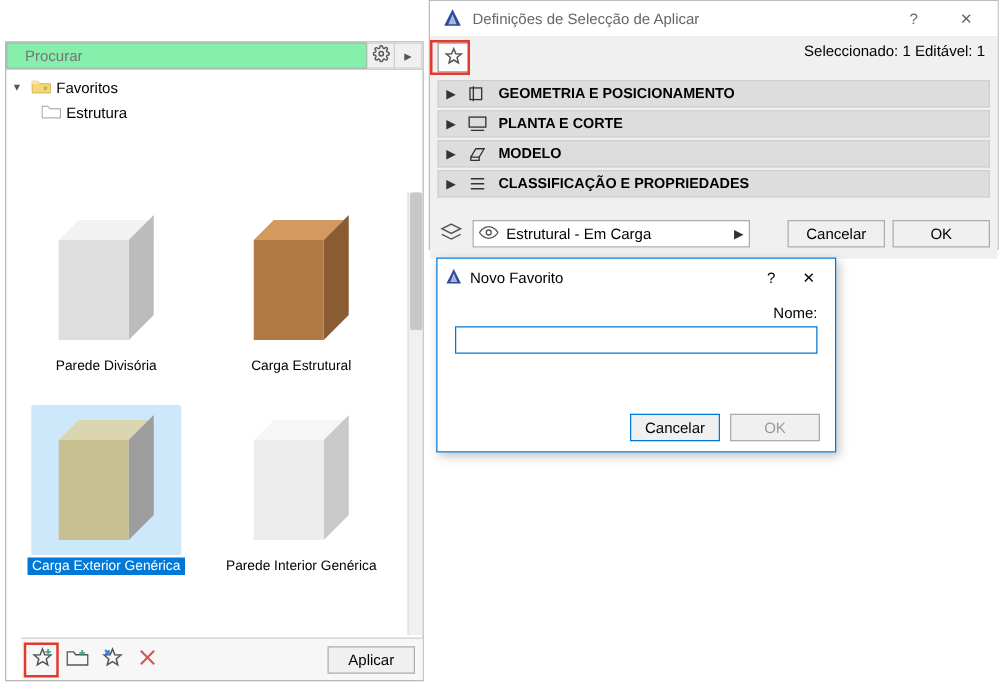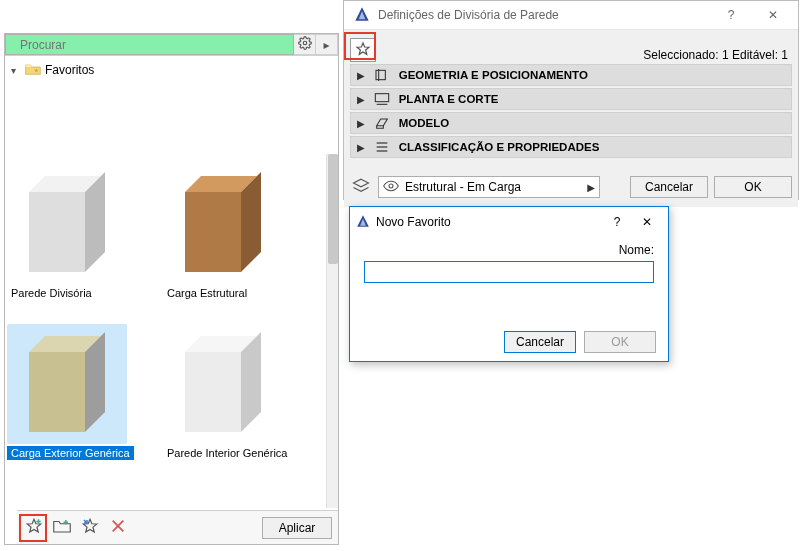--- a/index.html
+++ b/index.html
@@ -30,21 +30,21 @@
     padding: 4px 2px; display: flex; flex-wrap: wrap; align-content: flex-start;
   }
   .scrollbar {
     position: absolute; right: 0; top: 120px; bottom: 36px; width: 12px;
     background: #f0f0f0; border-left: 1px solid #e0e0e0;
   }
   .scrollbar::before {
     content: ""; position: absolute; left: 1px; top: 0; width: 10px; height: 110px;
     background: #c8c8c8; border-radius: 2px;
   }
-  .thumb-cell { width: 156px; height: 160px; display: flex; flex-direction: column; align-items: flex-start; gap: 2px; padding-top: 6px; }
+  .thumb-cell { width: 156px; height: 160px; display: flex; flex-direction: column; align-items: center; gap: 2px; padding-top: 6px; }
   .thumb-img { width: 120px; height: 120px; display: flex; align-items: center; justify-content: center; }
   .thumb-label { font-size: 11px; color: #000; text-align: center; padding: 1px 4px; }
   .thumb-label.selected { background: #0078d7; color: #fff; }
 
   
   .wall3d { width: 76px; height: 96px; position: relative; }
   .w-front { position: absolute; left: 0; bottom: 0; width: 56px; height: 80px; }
   .w-top   { position: absolute; left: 0; top: 0; width: 56px; height: 16px; transform: skewX(-45deg); transform-origin: bottom left; }
   .w-side  { position: absolute; right: 0; bottom: 0; width: 20px; height: 80px; transform: skewY(-45deg); transform-origin: top left; }
   .sel-bg { background: #cde7fb; padding: 4px; border-radius: 2px; }
@@ -69,21 +69,21 @@
     display: flex; flex-direction: column;
   }
   .titlebar {
     height: 30px; display: flex; align-items: center; padding: 0 4px;
     background: #fff; border-bottom: 1px solid #e6e6e6; color: #666;
   }
   .title-icon { width: 18px; height: 18px; margin: 0 6px; }
   .title-text { flex: 1; font-size: 12px; }
   .win-btn { width: 42px; height: 28px; display: flex; align-items: center; justify-content: center; color: #666; font-size: 14px; }
   .dlg-body { flex: 1; background: #f0f0f0; padding: 4px 6px 6px 6px; position: relative; }
-  .fav-row { height: 28px; display: flex; align-items: flex-end; gap: 4px; }
+  .fav-row { height: 28px; display: flex; align-items: flex-start; gap: 4px; }
   .star-btn {
     width: 26px; height: 24px; border: 1px solid #9a9a9a; background: #fcfcfc;
     display: flex; align-items: center; justify-content: center; color: #666;
   }
   .star-highlight { position: absolute; left: 0px; top: 2px; width: 32px; height: 28px; border: 2px solid #e23b2e; pointer-events: none; }
   .sel-info { margin-left: auto; font-size: 12px; color: #000; padding-right: 4px; }
 
   .section-row {
     display: flex; align-items: center; height: 22px; background: #dddddd;
     border: 1px solid #cfcfcf; margin: 2px 0; padding: 0 6px; gap: 8px;
@@ -145,20 +145,28 @@
       <span class="tw">▾</span>
       <span>
         <svg class="folder-svg" viewBox="0 0 24 20">
             <path fill="#f3d77a" stroke="#c9a94a" d="M1 4h7l2 3h13v11H1z"></path>
             <path fill="#ffe9a8" d="M1 4h7l2 3H1z"></path>
             <polygon fill="#c9a94a" points="17,9 18,11 20,11 18.5,12.5 19,15 17,13.8 15,15 15.5,12.5 14,11 16,11"></polygon>
           </svg>
       </span>
       <span>Favoritos</span>
     </div>
+    <div class="tree-row child">
+      <span>
+        <svg class="folder-svg" viewBox="0 0 24 20">
+            <path fill="#fff" stroke="#888" d="M1 4h7l2 3h13v11H1z"></path>
+          </svg>
+      </span>
+      <span>Estrutura</span>
+    </div>
   </div>
 
   <div class="thumb-area" id="thumbs">
       <div class="thumb-cell">
         <div class="thumb-img">
           <div class="wall3d">
             <div class="w-top" style="background:#f2f2f2"></div>
             <div class="w-side" style="background:#bcbcbc"></div>
             <div class="w-front" style="background:#dedede"></div>
           </div>
@@ -240,21 +248,21 @@
 </div>
 
 <div class="main-dialog">
   <div class="titlebar">
     <span class="title-icon">
       <svg width="16" height="16" viewBox="0 0 24 24">
           <path fill="#2c4a9e" d="M12 2 L22 22 H2 Z"></path>
           <path fill="#fff" d="M12 8 L17 20 H7 Z" opacity="0.6"></path>
         </svg>
     </span>
-    <span class="title-text">Definições de Divisória de Parede</span>
+    <span class="title-text">Definições de Selecção de Aplicar</span>
     <div class="win-btn">
         <span>?</span>
       </div>
     <div class="win-btn">
         <span>✕</span>
       </div>
   </div>
   <div class="dlg-body">
     <div class="star-highlight"></div>
     <div class="fav-row">

